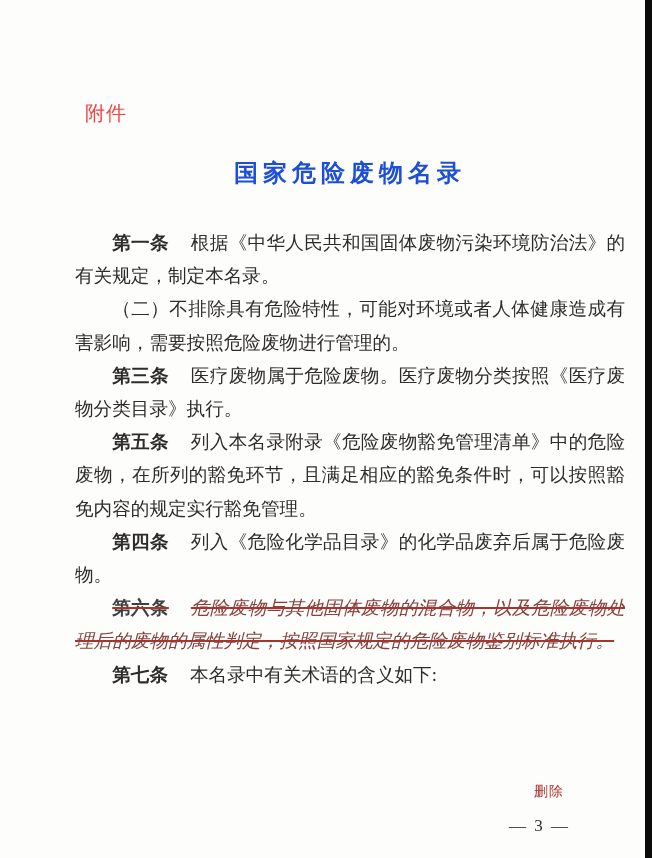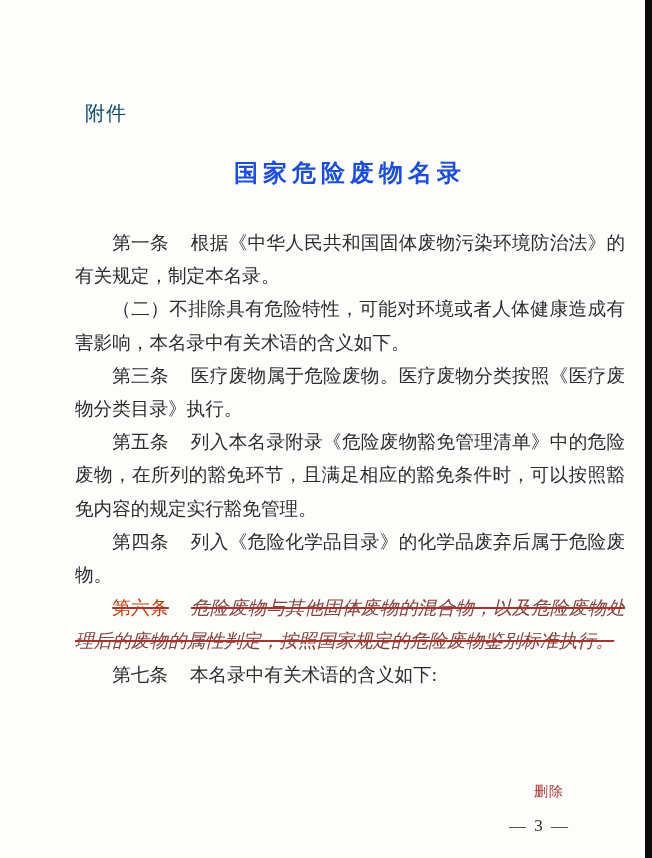--- a/index.html
+++ b/index.html
@@ -20,37 +20,37 @@
     position: absolute; inset: 0;
     background: var(--paper);
     color: var(--text);
   }
   .scan-edge {
     position: absolute; top: 0; right: 0; width: 7px; height: 100%;
     background: var(--scan-edge);
   }
   .attachment {
     position: absolute; left: 85px; top: 100px;
-    font-size: 20px; letter-spacing: 1px; color: #0c4a6e;
+    font-size: 20px; letter-spacing: 1px; color: #ef4444;
   }
   .doc-title {
     position: absolute; left: 75px; top: 157px; width: 550px;
     text-align: center; font-size: 24px; font-weight: bold;
     letter-spacing: 5px; color: #1d4ed8;
   }
   .body-text {
     position: absolute; left: 75px; top: 226px; width: 550px;
     font-size: 18.6px; line-height: 33.2px;
     text-align: justify; text-justify: inter-ideograph;
     color: var(--text);
   }
   .para { text-indent: 2em; margin: 0; }
-  .lead { font-weight: normal; padding-right: 22px; }
+  .lead { font-weight: bold; padding-right: 22px; }
   .para.struck .lead {
-    color: #c2410c;
+    color: #404040;
     text-decoration: line-through;
     text-decoration-color: var(--strike-line);
     text-decoration-thickness: 2px;
     margin-top: 15px;
   }
   .para.struck .ptext {
     color: var(--struck-text);
     text-decoration: line-through;
     text-decoration-color: var(--strike-line);
     text-decoration-thickness: 2px;
@@ -74,21 +74,21 @@
 
   <div class="attachment">附件</div>
 
   <h1 class="doc-title">国家危险废物名录</h1>
 
   <div class="body-text" id="paragraphs">
   <p class="para"><span class="lead">第一条</span><span class="ptext">根据《中华人民共和国固体废物污染环境防治法》的有关规定，制定本名录。</span></p>
 
 
 
-  <p class="para"><span class="ptext">（二）不排除具有危险特性，可能对环境或者人体健康造成有害影响，本名录中有关术语的含义如下。</span></p>
+  <p class="para"><span class="ptext">（二）不排除具有危险特性，可能对环境或者人体健康造成有害影响，需要按照危险废物进行管理的。</span></p>
 
   <p class="para"><span class="lead">第三条</span><span class="ptext">医疗废物属于危险废物。医疗废物分类按照《医疗废物分类目录》执行。</span></p>
 
   <p class="para"><span class="lead">第五条</span><span class="ptext">列入本名录附录《危险废物豁免管理清单》中的危险废物，在所列的豁免环节，且满足相应的豁免条件时，可以按照豁免内容的规定实行豁免管理。</span></p>
 
   <p class="para"><span class="lead">第四条</span><span class="ptext">列入《危险化学品目录》的化学品废弃后属于危险废物。</span></p>
 
   <p class="para struck"><span class="lead">第六条</span><span class="ptext">危险废物与其他固体废物的混合物，以及危险废物处理后的废物的属性判定，按照国家规定的危险废物鉴别标准执行。</span></p>
 
   <p class="para"><span class="lead">第七条</span><span class="ptext">本名录中有关术语的含义如下:</span></p>

